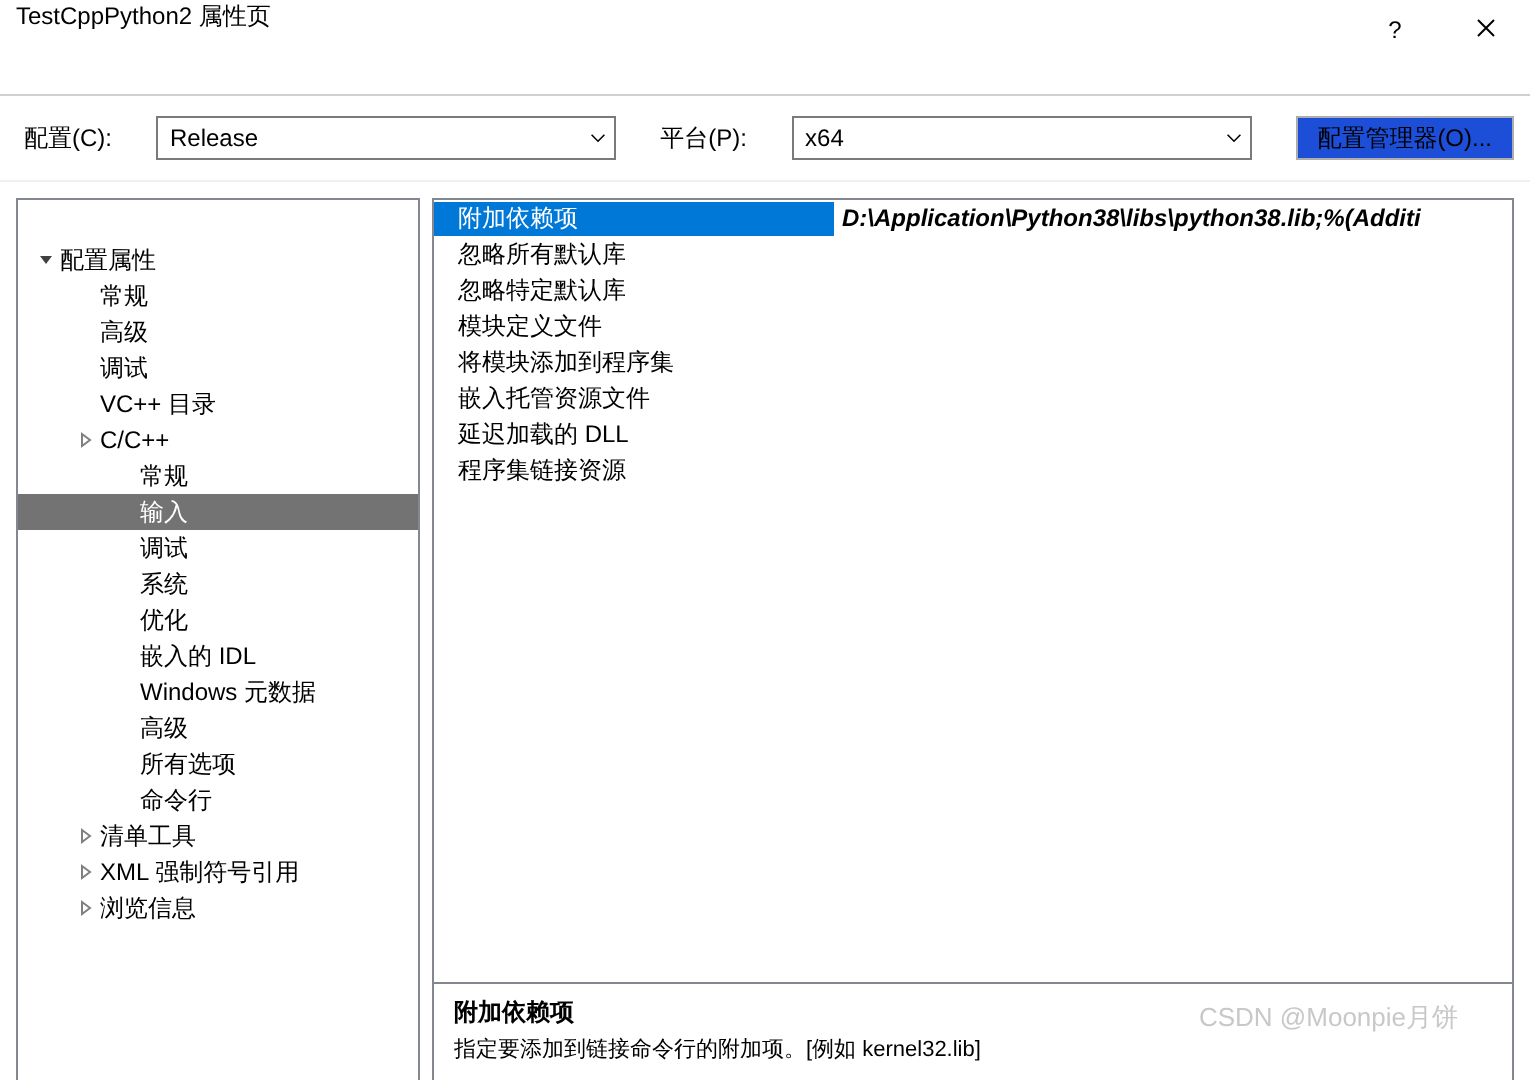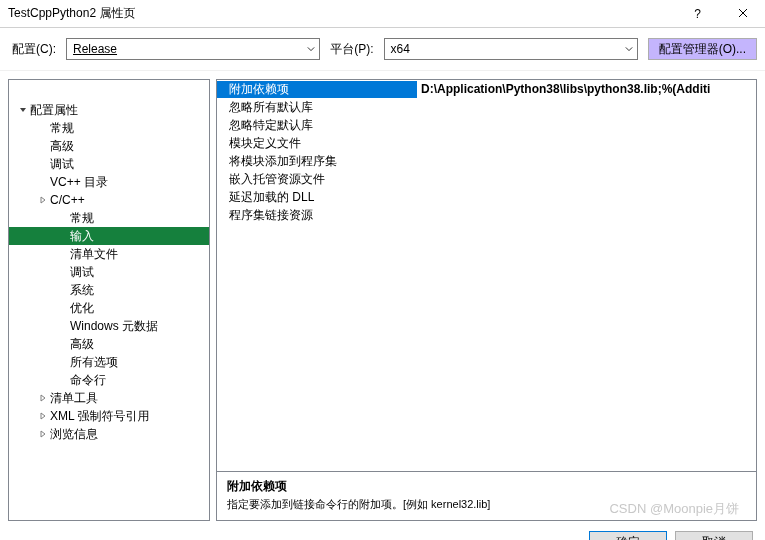--- a/index.html
+++ b/index.html
@@ -1,50 +1,50 @@
 <!DOCTYPE html>
 <html><head>
 <meta charset="utf-8">
 <style>
 * { box-sizing: border-box; font-family: "Microsoft YaHei", "Segoe UI", sans-serif; font-size: 12px; }
 body { margin: 0; padding: 0; background: #fff; width: 765px; height: 540px; overflow: hidden; color: #000; }
-.titlebar { display: flex; align-items: center; height: 28px; padding: 0 0 0 8px; border-bottom: 1px solid #d0d0d0; }
+.titlebar { display: flex; align-items: flex-start; height: 48px; padding: 0 0 0 8px; border-bottom: 1px solid #d0d0d0; }
 .titlebar .title { flex: 1; }
 .titlebar .btn { width: 45px; height: 30px; display: flex; align-items: center; justify-content: center; }
 .titlebar .help { font-size: 13px; }
 .titlebar .close svg { width: 10px; height: 10px; }
-.toprow { display: flex; align-items: center; padding: 10px 8px 10px 12px; gap: 10px; border-bottom: 1px solid #f0f0f0; }
+.toprow { display: flex; align-items: center; padding: 10px 8px 10px 12px; gap: 22px; border-bottom: 1px solid #f0f0f0; }
 .toprow label { white-space: nowrap; }
 .select { position: relative; border: 1px solid #7a7a7a; background: #fff; display: flex; align-items: center; height: 22px; padding: 0 20px 0 6px; }
-.select.config { flex: 1; min-width: 200px; text-decoration: underline; }
+.select.config { flex: 1; min-width: 200px; }
 .select.platform { flex: 1; min-width: 200px; }
 .select .chev { position: absolute; right: 4px; top: 50%; transform: translateY(-50%); }
 .select .chev svg { width: 8px; height: 8px; display: block; }
-.mgrbtn { border: 1px solid #adadad; background: #c4b5fd; height: 22px; padding: 0 10px; white-space: nowrap; }
+.mgrbtn { border: 1px solid #adadad; background: #1d4ed8; height: 22px; padding: 0 10px; white-space: nowrap; }
 .body { display: flex; height: 450px; }
 .tree { width: 202px; border: 1px solid #828790; margin: 8px 0 0 8px; overflow: auto; padding: 21px 0; }
 .tree-item { display: flex; align-items: center; height: 18px; padding-left: 8px; white-space: nowrap; cursor: default; }
 .tree-item .tw { width: 11px; height: 11px; display: inline-flex; align-items: center; justify-content: center; margin-right: 2px; }
 .tree-item .tw svg { width: 8px; height: 8px; }
-.tree-item.sel { background: #15803d; color: #fff; }
+.tree-item.sel { background: #737373; color: #fff; }
 .tree-item.d1 { padding-left: 28px; }
 .tree-item.d2 { padding-left: 48px; }
 .right { flex: 1; margin: 8px 8px 0 6px; display: flex; flex-direction: column; }
 .grid { flex: 1; border: 1px solid #828790; overflow: hidden; }
 .grid-row { display: flex; height: 18px; align-items: center; }
 .grid-row .k { width: 200px; padding-left: 12px; white-space: nowrap; overflow: hidden; }
-.grid-row .v { flex: 1; padding-left: 4px; white-space: nowrap; overflow: hidden; font-weight: bold; }
+.grid-row .v { flex: 1; padding-left: 4px; white-space: nowrap; overflow: hidden; font-weight: bold; font-style: italic; }
 .grid-row.sel .k { background: #0078d7; color: #fff; }
 .desc { border: 1px solid #828790; border-top: none; padding: 6px 10px 8px 10px; }
 .desc .dt { font-weight: bold; margin-bottom: 2px; }
 .desc .dd { font-size: 11px; color: #000; }
 .footer { display: flex; justify-content: flex-end; padding: 10px 12px 10px 0; gap: 8px; align-items: center; }
 .footer .fbtn { border: 1px solid #adadad; background: #e1e1e1; height: 22px; width: 78px; text-align: center; line-height: 20px; }
 .footer .fbtn.ok { border: 1px solid #0078d7; }
-.watermark { position: absolute; right: 26px; bottom: 22px; color: #c8c8c8; font-size: 13px; pointer-events: none; }
+.watermark { position: absolute; right: 36px; bottom: 22px; color: #c8c8c8; font-size: 13px; pointer-events: none; }
 </style>
 </head>
 <body>
 
 <div class="titlebar">
   <span class="title">TestCppPython2 属性页</span>
   <div class="btn help">
       <span>?</span>
     </div>
   <div class="btn close">
@@ -113,33 +113,33 @@
       <div class="tree-item d2">
         <span class="tw"></span>
         <span>常规</span>
       </div>
       <div class="tree-item d2 sel">
         <span class="tw"></span>
         <span>输入</span>
       </div>
       <div class="tree-item d2">
         <span class="tw"></span>
-        <span>清单文件</span>
-      </div>
-      <div class="tree-item d2">
-        <span class="tw"></span>
         <span>调试</span>
       </div>
       <div class="tree-item d2">
         <span class="tw"></span>
         <span>系统</span>
       </div>
       <div class="tree-item d2">
         <span class="tw"></span>
         <span>优化</span>
+      </div>
+      <div class="tree-item d2">
+        <span class="tw"></span>
+        <span>嵌入的 IDL</span>
       </div>
       <div class="tree-item d2">
         <span class="tw"></span>
         <span>Windows 元数据</span>
       </div>
       <div class="tree-item d2">
         <span class="tw"></span>
         <span>高级</span>
       </div>
       <div class="tree-item d2">

